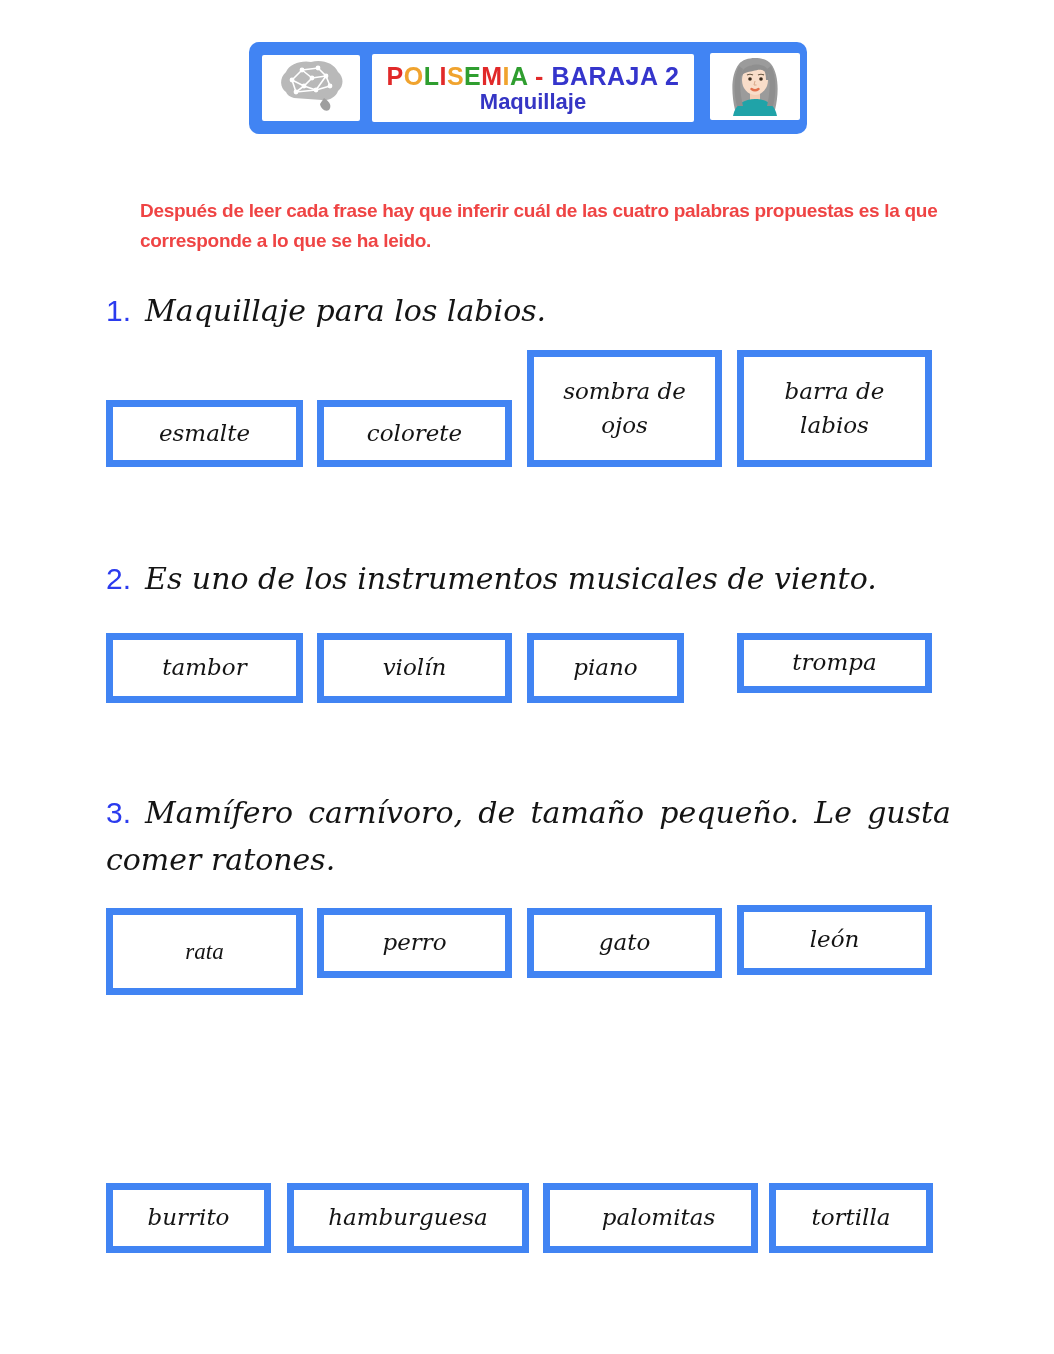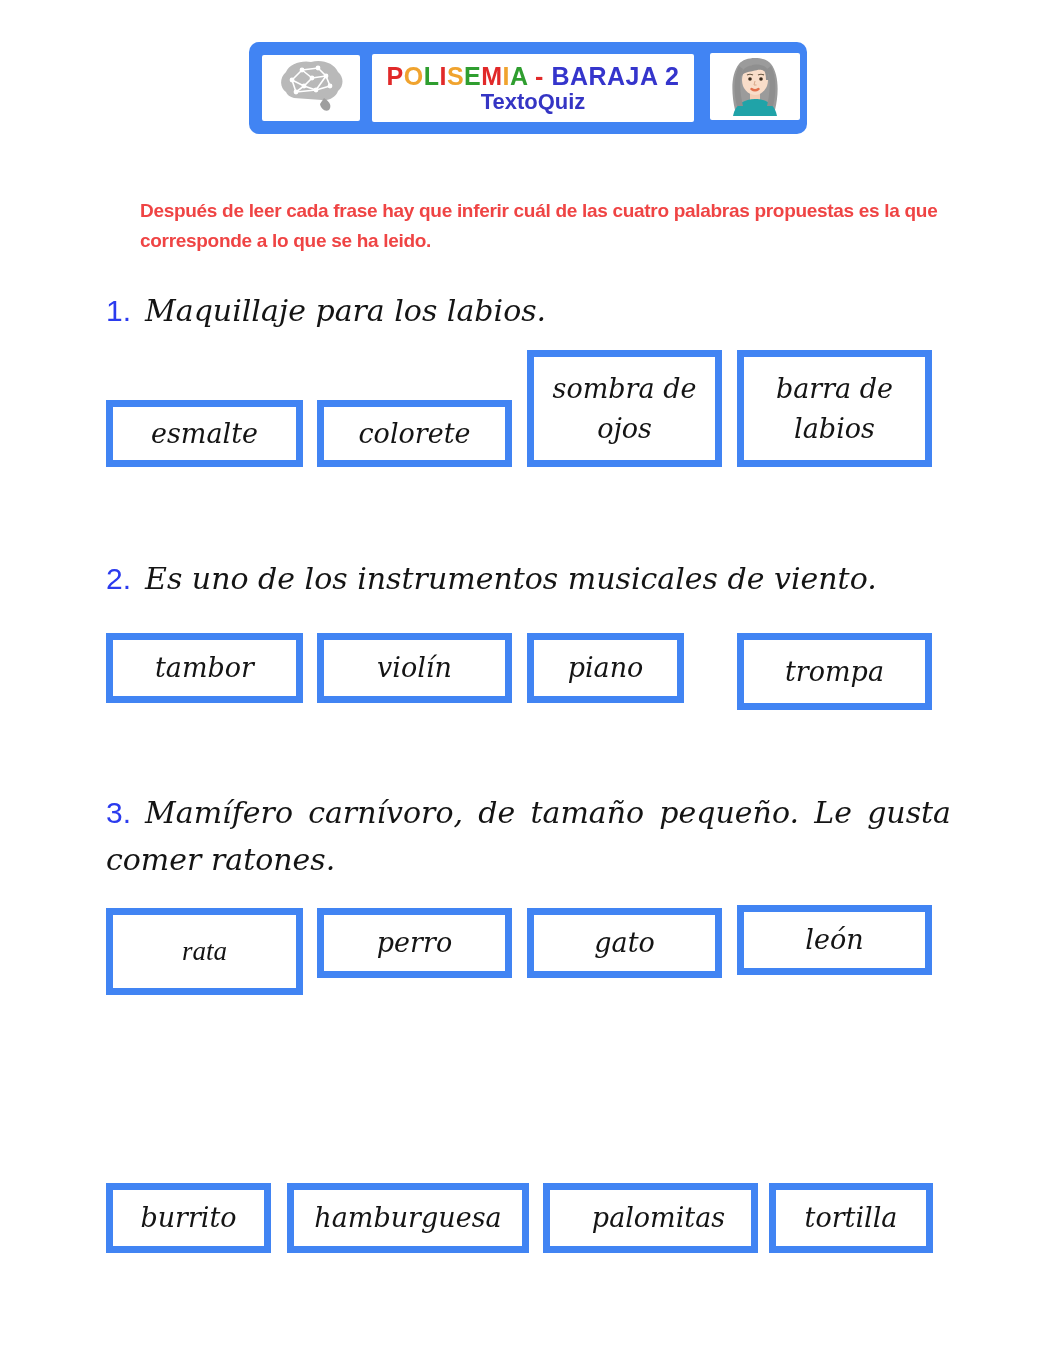--- a/index.html
+++ b/index.html
@@ -73,21 +73,21 @@
 
   
   .opt {
     position: absolute;
     background: #ffffff;
     border: 7px solid #4184f3;
     display: flex; align-items: center; justify-content: center;
     text-align: center;
     font-family: "DejaVu Serif", serif;
     font-style: italic;
-    font-size: 27px; color: #141414;
+    font-size: 23px; color: #141414;
     line-height: 1.45;
     cursor: pointer;
     padding: 2px 8px;
   }
 </style>
 </head>
 <body>
 
 <div class="page">
 
@@ -118,21 +118,21 @@
             <circle cx="56" cy="28" r="2.4"></circle>
           </g>
         </svg>
       </span>
     </div>
 
     <div class="panel title-panel">
       <div class="title-line1">
         <span><span style="color: rgb(225, 41, 41);">P</span><span style="color: rgb(240, 163, 46);">O</span><span style="color: rgb(47, 158, 47);">L</span><span style="color: rgb(225, 41, 41);">I</span><span style="color: rgb(240, 163, 46);">S</span><span style="color: rgb(47, 158, 47);">E</span><span style="color: rgb(225, 41, 41);">M</span><span style="color: rgb(240, 163, 46);">I</span><span style="color: rgb(47, 158, 47);">A</span></span><span style="color:#e12929; white-space:pre;"> - </span><span style="color:#3535cc;">BARAJA 2</span>
       </div>
-      <div class="title-line2" style="color:#3535c4;">TextoQuiz</div>
+      <div class="title-line2" style="color:#3535c4;">Maquillaje</div>
     </div>
 
     <div class="panel avatar-panel">
       <span>
         <svg width="72" height="64" viewBox="0 0 72 64">
 
           <path d="M16 58 C12 40 12 22 20 12 C26 4 46 4 52 12 C60 22 60 42 56 58 Z" fill="#9b9b9b"></path>
 
           <rect x="31" y="38" width="10" height="12" fill="#f3cdb4"></rect>
 
@@ -184,21 +184,21 @@
   </div>
   <div class="opt" style="left:106px; top:633px; width:197px; height:70px;">
     <span>tambor</span>
   </div>
   <div class="opt" style="left:317px; top:633px; width:195px; height:70px;">
     <span>violín</span>
   </div>
   <div class="opt" style="left:527px; top:633px; width:157px; height:70px;">
     <span>piano</span>
   </div>
-  <div class="opt" style="left:737px; top:633px; width:195px; height:77px;">
+  <div class="opt" style="left:737px; top:633px; width:195px; height:60px;">
     <span>trompa</span>
   </div>
 
   <div class="qtext" style="top: 790px;">
     <div class="qline-justify">
       <span class="qnum" style="color:#2b3bee;">3.</span><span class="cursive">Mamífero carnívoro, de tamaño pequeño. Le gusta</span>
     </div>
     <div class="cursive">comer ratones.</div>
   </div>
   <div class="opt" style="left:106px; top:908px; width:197px; height:87px;font-family:Liberation Serif, serif;">

